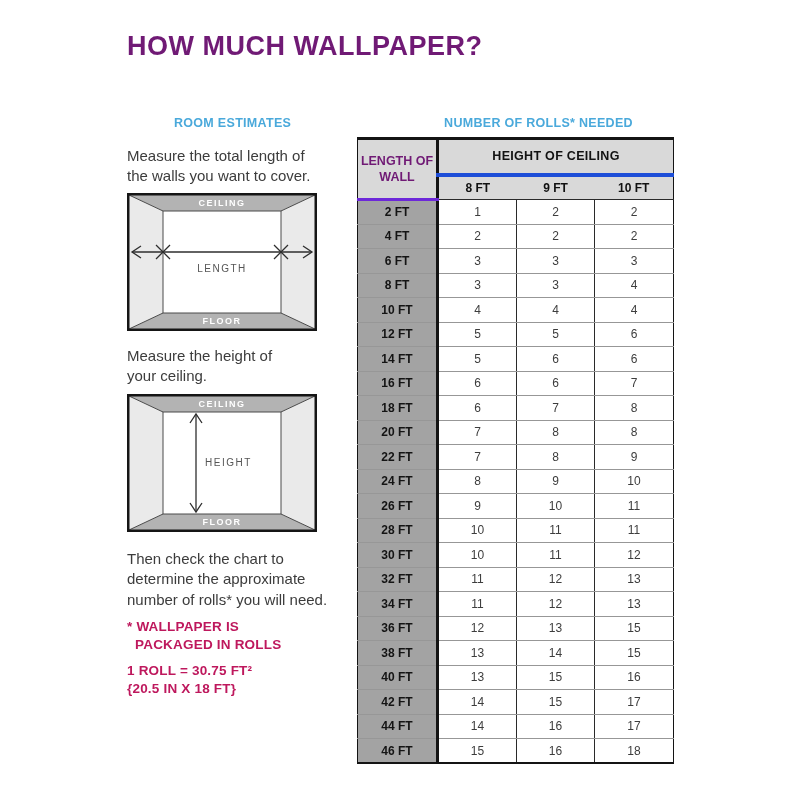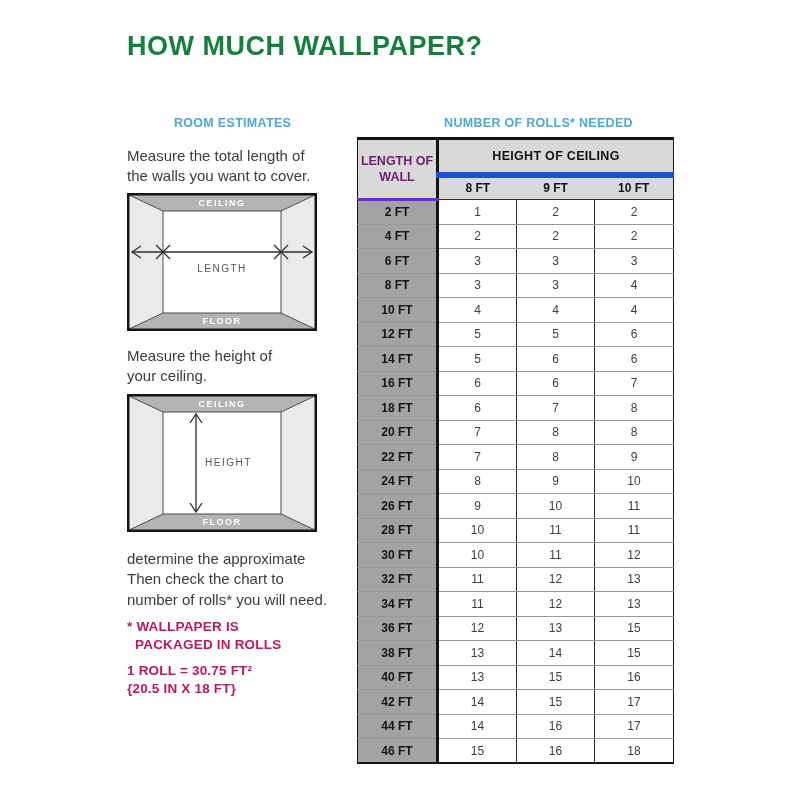--- a/index.html
+++ b/index.html
@@ -3,21 +3,21 @@
 <meta charset="utf-8">
 <style>
   * { margin:0; padding:0; box-sizing:border-box; }
   html,body { background:#ffffff; }
   .page {
     position:relative; width:800px; height:800px; background:#ffffff;
     font-family:"Liberation Sans", sans-serif; overflow:hidden;
   }
   .title {
     position:absolute; left:127px; top:31px;
-    font-size:27px; font-weight:bold; color:#15803d; letter-spacing:0.5px;
+    font-size:27px; font-weight:bold; color:#701a75; letter-spacing:0.5px;
   }
   .section-heading {
     position:absolute; font-size:12.5px; font-weight:bold;
     color:#4aa9db; letter-spacing:0.3px;padding-left:47px;
   }
   #room-heading { left:127px; top:116px; }
   #table-heading { left:357px; top:116px; width:316px; text-align:center; }
   .body-text {
     position:absolute; left:127px; font-size:15px; color:#3c3c3c; line-height:1.36;
   }
@@ -43,21 +43,21 @@
     border-bottom:2px solid #141414;
   }
   #rolls-table td { text-align:center; vertical-align:middle; padding:0; }
   .corner {
     background:#d9d9d9; font-weight:bold; font-size:12.5px; color:#701a75;
     border-right:3px solid #141414; border-bottom:3px solid #6d28d9;
     line-height:1.3;
   }
   .group {
     background:#d9d9d9; font-weight:bold; font-size:12.5px; color:#111;
-    height:36px; border-bottom:6px solid #1d4ed8; letter-spacing:0.3px;
+    height:36px; border-bottom:4px solid #1d4ed8; letter-spacing:0.3px;
   }
   .subhead {
     background:#d9d9d9; font-weight:bold; font-size:12px; color:#111;
     height:25px; border-bottom:1px solid #2a2a2a;
   }
   #rolls-table tbody td { height:24.5px; font-size:12px; }
   .rowlabel {
     background:#a3a3a3; font-weight:bold; color:#141414;
     border-right:3px solid #141414; border-bottom:1px solid #979797;
   }
@@ -129,22 +129,22 @@
     <text x="95" y="131" text-anchor="middle" font-size="9" font-weight="bold" fill="#ffffff" letter-spacing="1.5">FLOOR</text>
     <g stroke="#2e2e2e" stroke-width="1.3" fill="none">
       <line x1="69" y1="20" x2="69" y2="118"></line>
       <polyline points="63,29 69,20 75,29"></polyline>
       <polyline points="63,109 69,118 75,109"></polyline>
     </g>
     <text x="78" y="72" font-size="10" fill="#555555" letter-spacing="1.5">HEIGHT</text>
   </svg>
 
   <div id="instr-chart" class="body-text">
+    <div>Then check the chart to</div>
     <div>determine the approximate</div>
-    <div>Then check the chart to</div>
     <div>number of rolls* you will need.</div>
   </div>
 
   <div id="footnote-rolls" class="footnote">
     <div class="line1">* WALLPAPER IS</div>
     <div class="line2">PACKAGED IN ROLLS</div>
   </div>
 
   <div id="roll-size" class="footnote">
     <div>1 ROLL = 30.75 FT²</div>

